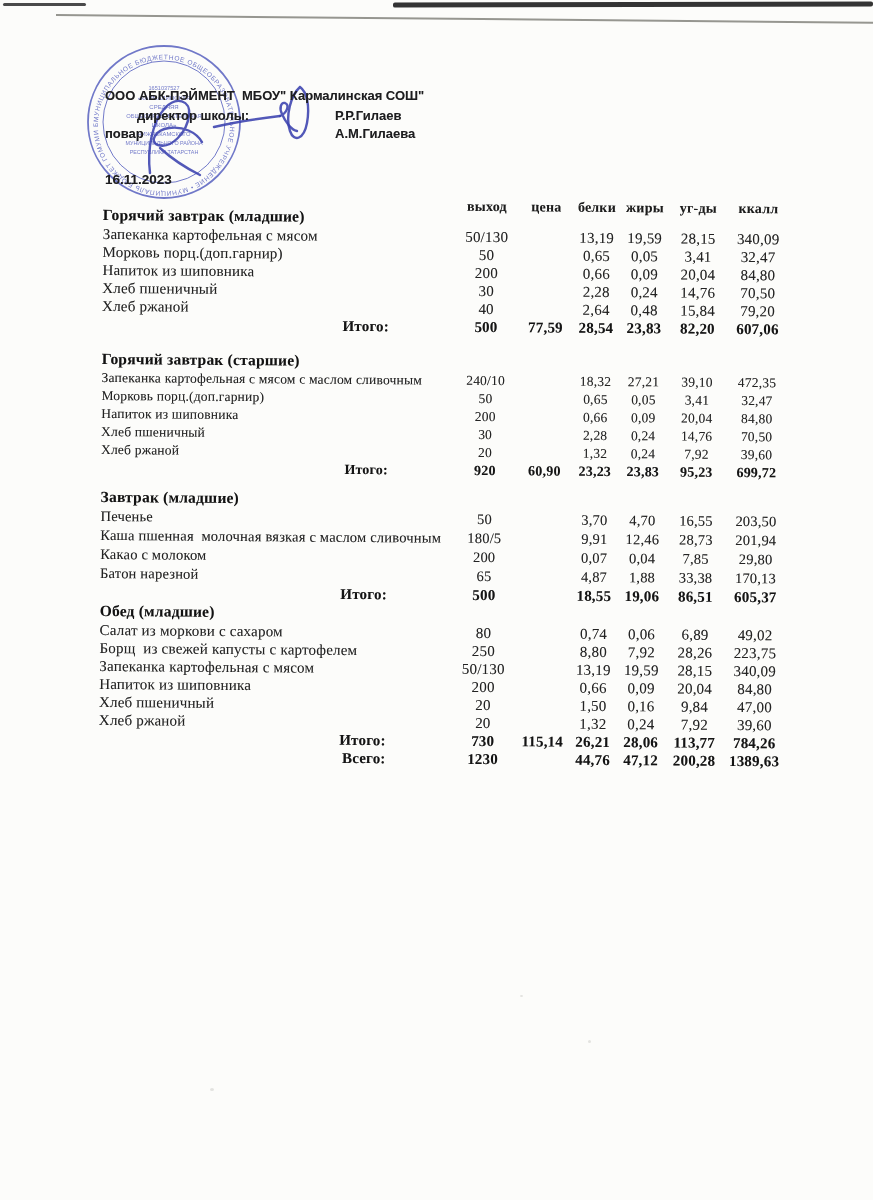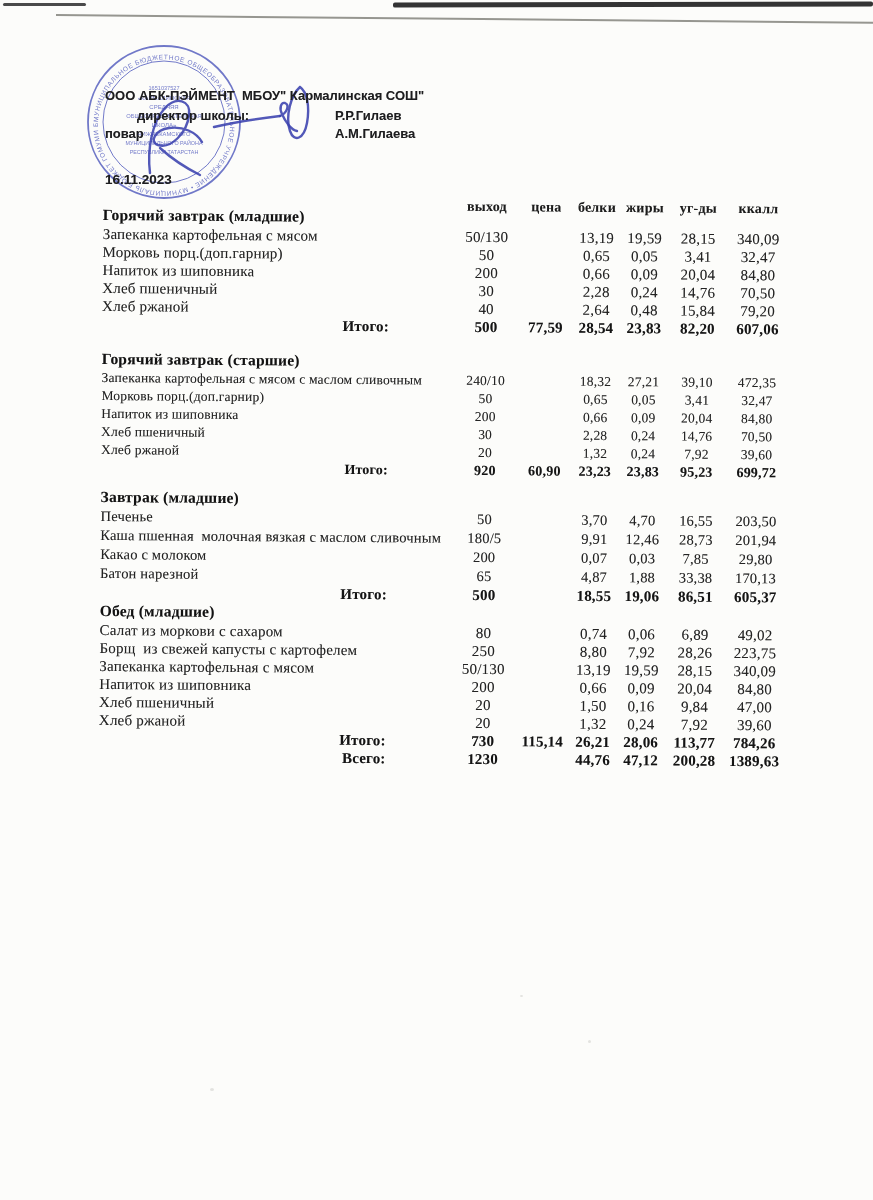--- a/index.html
+++ b/index.html
@@ -254,21 +254,21 @@
             <span class="c ">9,91</span>
             <span class="c ">12,46</span>
             <span class="c ">28,73</span>
             <span class="c ">201,94</span>
           </div>
           <div class="grid-row dish-row">
             <span class="c name">Какао с молоком</span>
             <span class="c ">200</span>
             <span class="c "></span>
             <span class="c ">0,07</span>
-            <span class="c ">0,03</span>
+            <span class="c ">0,04</span>
             <span class="c ">7,85</span>
             <span class="c ">29,80</span>
           </div>
           <div class="grid-row dish-row">
             <span class="c name">Батон нарезной</span>
             <span class="c ">65</span>
             <span class="c "></span>
             <span class="c ">4,87</span>
             <span class="c ">1,88</span>
             <span class="c ">33,38</span>

